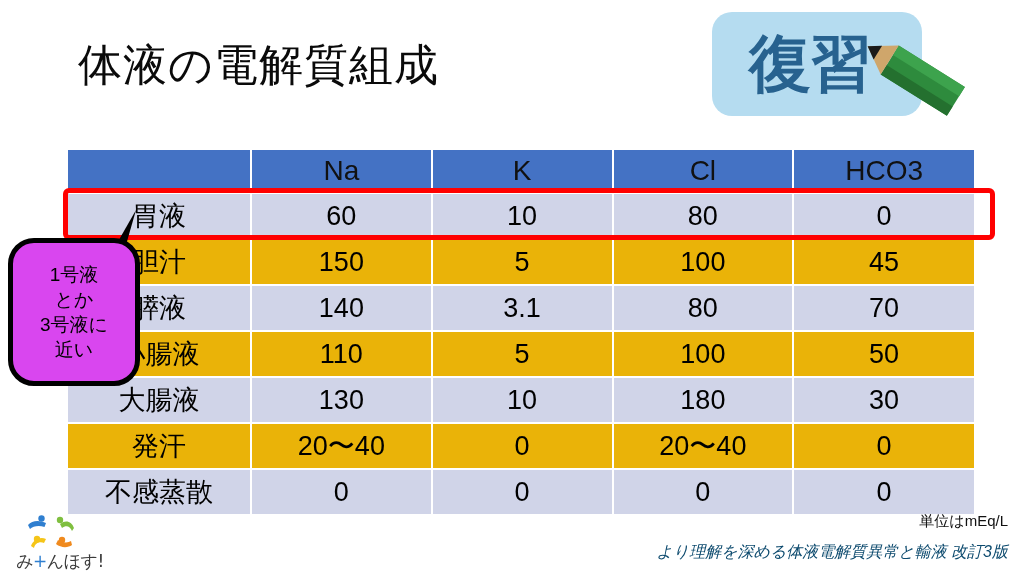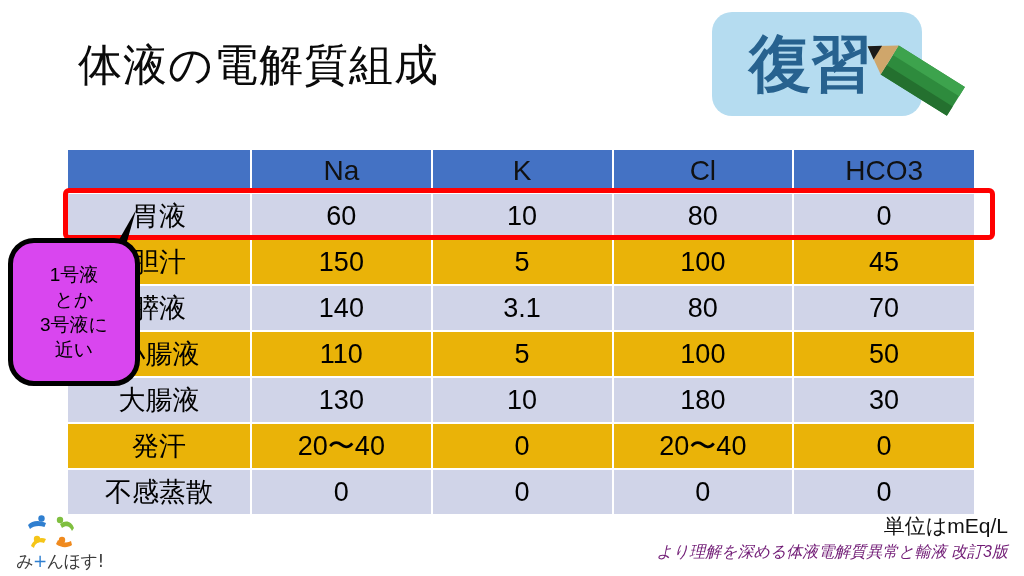--- a/index.html
+++ b/index.html
@@ -148,31 +148,31 @@
     top: -28px;
     width: 44px;
     height: 60px;
   }
 
   
   #units-note {
     position: absolute;
     right: 16px;
     top: 512px;
-    font-size: 21px;
+    font-size: 15px;
     color: #111111;
     white-space: nowrap;
   }
   #source-citation {
     position: absolute;
     right: 16px;
     top: 542px;
     font-size: 16px;
     font-style: italic;
-    color: #701a75;
+    color: #0c4a6e;
     white-space: nowrap;
   }
 
   
   #brand-logo {
     position: absolute;
     left: 8px;
     top: 512px;
     width: 104px;
     height: 60px;

